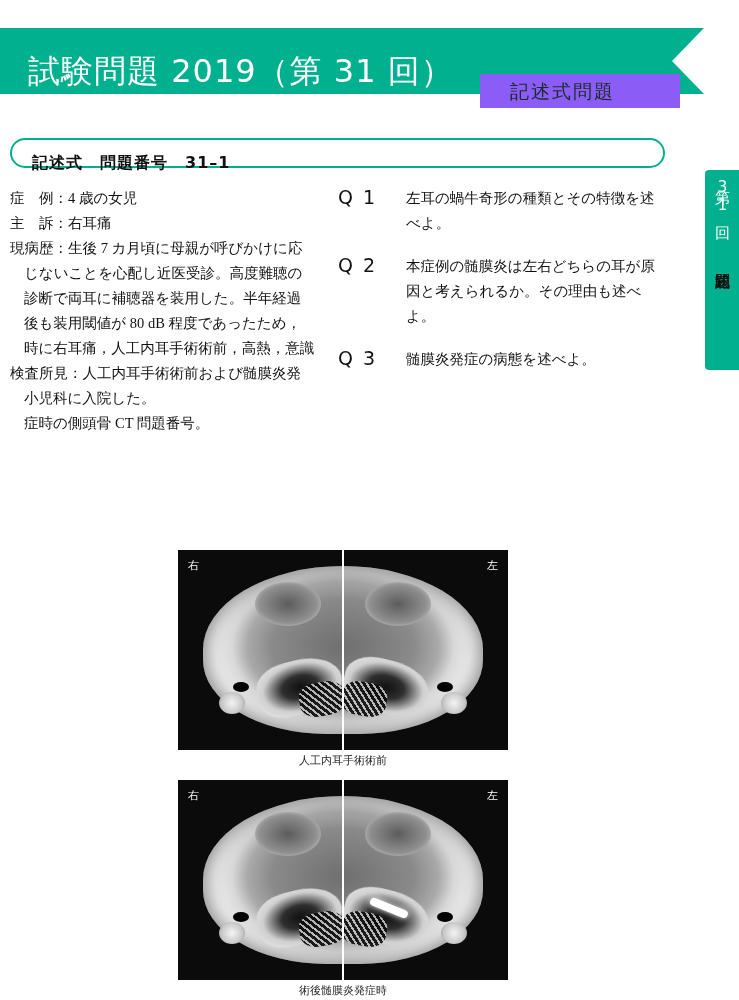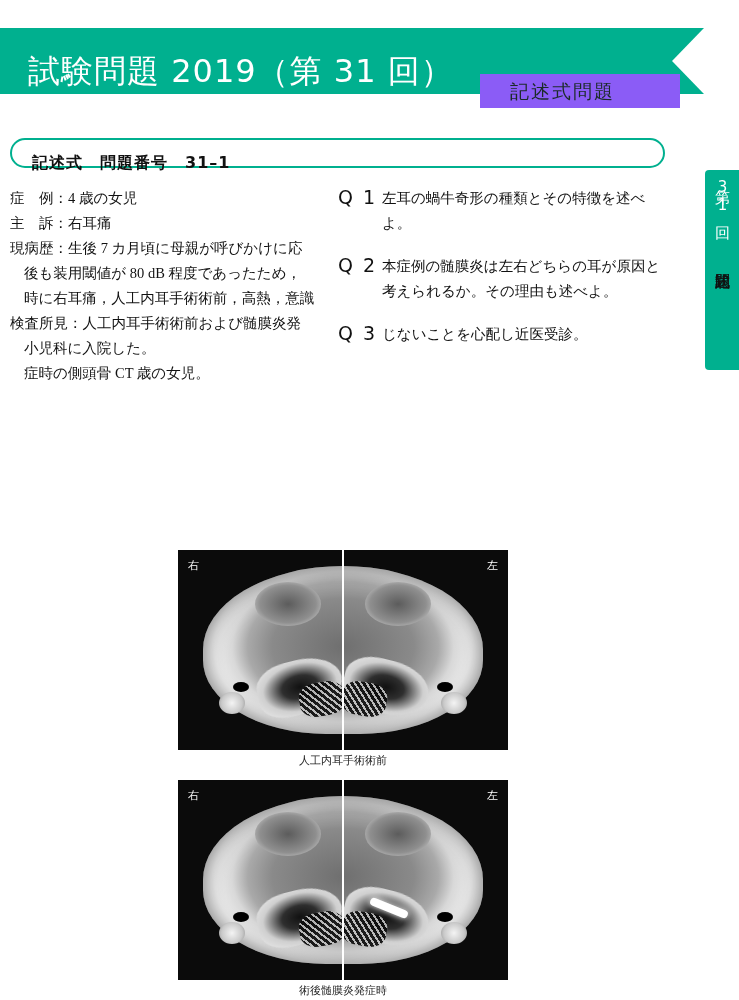--- a/index.html
+++ b/index.html
@@ -156,21 +156,21 @@
   .q-label {
     position: absolute;
     left: 0;
     top: 0;
     font-size: 19px;
     font-weight: normal;
     font-family: "DejaVu Sans", "Liberation Sans", sans-serif;
     letter-spacing: 2px;
   }
   .q-text {
-    margin-left: 44px;
+    margin-left: 68px;
     font-size: 14.5px;
     line-height: 25px;
   }
 
   
   .fig {
     position: absolute;
     left: 178px;
     width: 330px;
   }
@@ -302,39 +302,41 @@
 </div>
 
 <div class="qnum-bar">
   <span class="qnum-text">記述式　問題番号　31–1</span>
 </div>
 
 <div class="case-col">
   <div class="case-line">症　例：4 歳の女児</div>
   <div class="case-line">主　訴：右耳痛</div>
   <div class="case-line">現病歴：生後 7 カ月頃に母親が呼びかけに応</div>
+  <div class="case-line indent1">じないことを心配し近医受診。高度難聴の</div>
+  <div class="case-line indent1">診断で両耳に補聴器を装用した。半年経過</div>
   <div class="case-line indent1">後も装用閾値が 80 dB 程度であったため，</div>
   <div class="case-line indent1">時に右耳痛，人工内耳手術術前，高熱，意識</div>
   <div class="case-line">検査所見：人工内耳手術術前および髄膜炎発</div>
   <div class="case-line indent1">小児科に入院した。</div>
-  <div class="case-line indent1">症時の側頭骨 CT 歳の女児。</div>
+  <div class="case-line indent1">症時の側頭骨 CT 問題番号。</div>
 </div>
 
 <div class="q-col">
   <div class="q-item">
     <span class="q-label">Q 1</span>
     <div class="q-text">左耳の蝸牛奇形の種類とその特徴を述べよ。</div>
   </div>
   <div class="q-item">
     <span class="q-label">Q 2</span>
     <div class="q-text">本症例の髄膜炎は左右どちらの耳が原因と考えられるか。その理由も述べよ。</div>
   </div>
   <div class="q-item">
     <span class="q-label">Q 3</span>
-    <div class="q-text">じないことを心配し近医受診。</div>
+    <div class="q-text">髄膜炎発症の病態を述べよ。</div>
   </div>
 </div>
 
 <div class="fig fig1">
   <div class="ct">
     <div class="skull">
       <div class="orbit left"></div>
       <div class="orbit right"></div>
       <div class="petrous left"></div>
       <div class="petrous right"></div>

